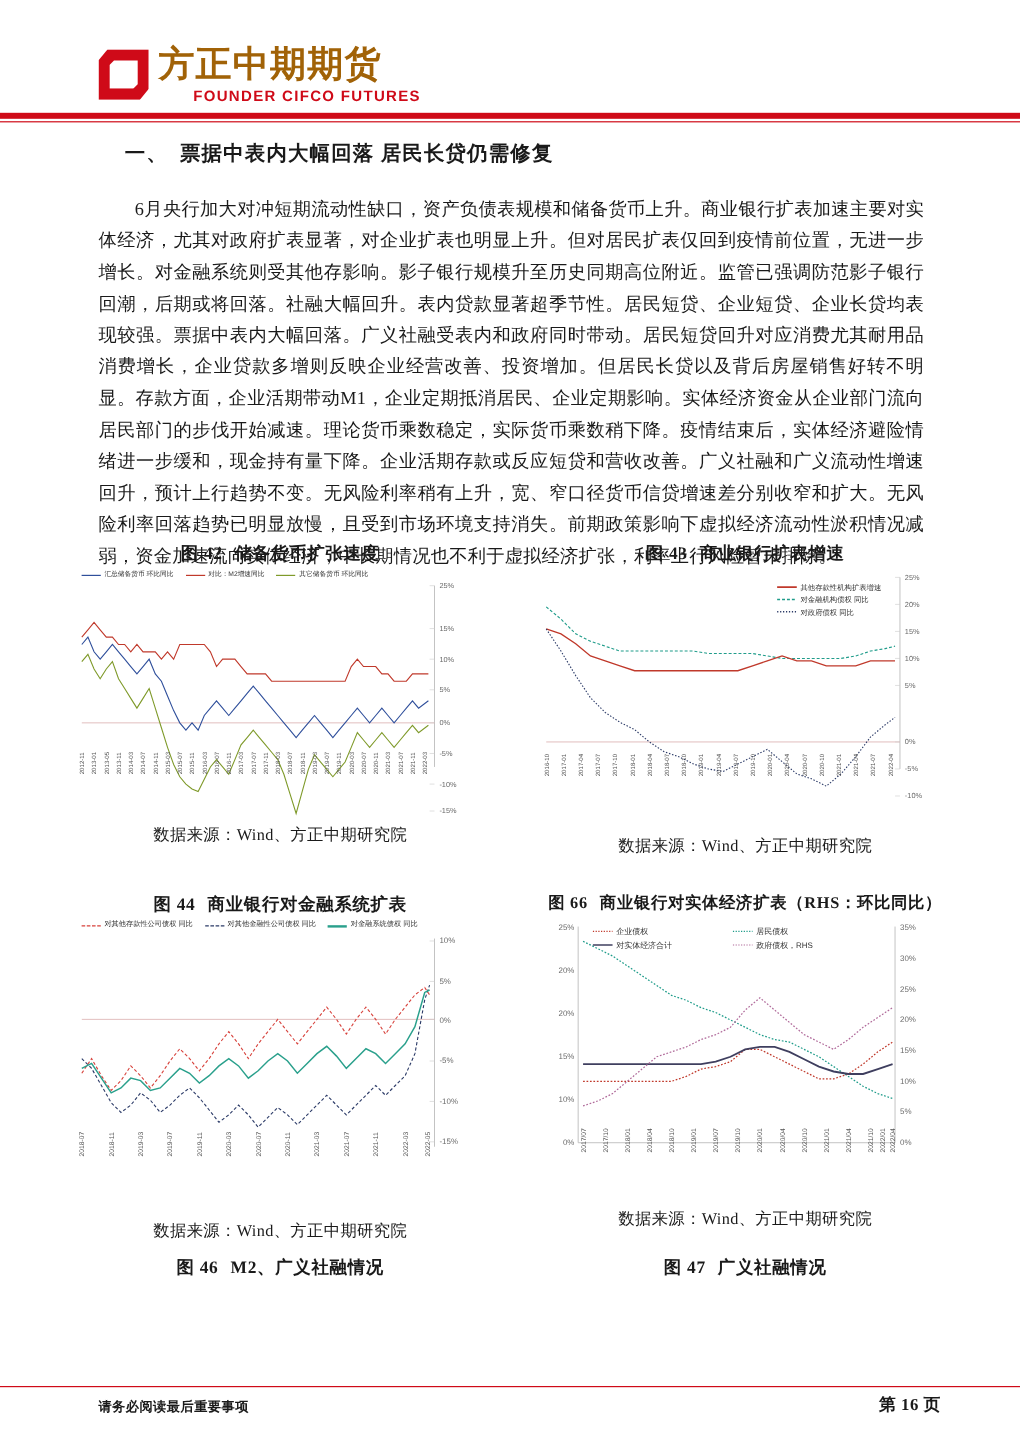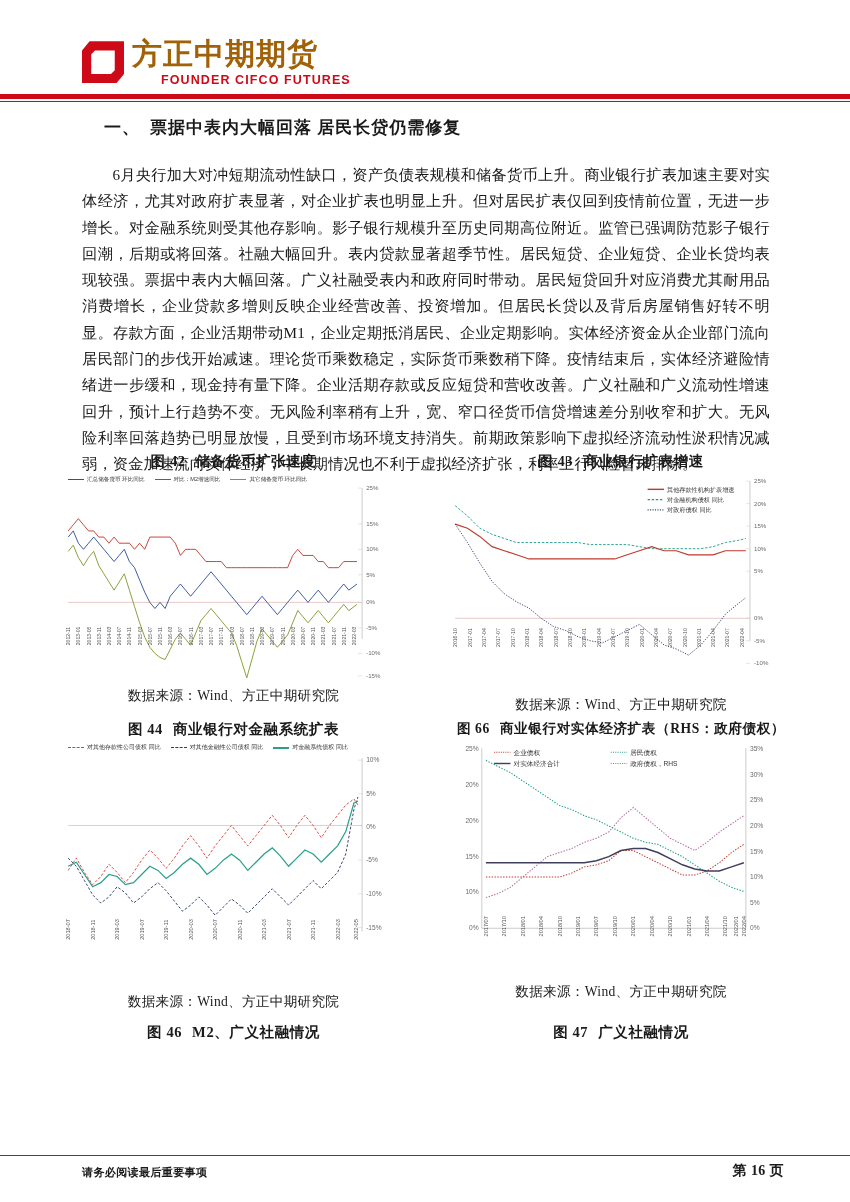--- a/index.html
+++ b/index.html
@@ -281,21 +281,21 @@
               <text transform="translate(276,168) rotate(-90)">2021-07</text>
               <text transform="translate(290,168) rotate(-90)">2022-04</text>
             </g>
           </svg>
         </div>
 
         <div class="fig-source">数据来源：Wind、方正中期研究院</div>
       </div>
     </div>
 
-    <div class="fig-row" style="margin-top:6px;">
+    <div class="fig-row" style="margin-top:30px;">
 
       <div class="fig-col left">
         <div class="fig-caption">
           <span class="lbl">图 44</span><span>商业银行对金融系统扩表</span>
         </div>
 
         <div class="legend" style="font-size:6px;">
           <div class="legend-item">
             <span class="legend-swatch" style="border-top-style:dashed;border-top-color:#d7403a"></span>
             <span>对其他存款性公司债权 同比</span>
@@ -352,21 +352,21 @@
               <text transform="translate(292,184) rotate(-90)">2022-05</text>
             </g>
           </svg>
         </div>
 
         <div class="fig-source">数据来源：Wind、方正中期研究院</div>
       </div>
 
       <div class="fig-col right">
         <div class="fig-caption wide">
-          <span class="lbl">图 66</span><span>商业银行对实体经济扩表（RHS：政府债权）</span>
+          <span class="lbl">图 66</span><span>商业银行对实体经济扩表（RHS：环比同比）</span>
         </div>
 
         <div class="chart-box">
           <svg viewBox="0 0 340 232" preserveAspectRatio="none">
 
             <g>
               <line x1="46" y1="10" x2="62" y2="10" stroke="#c0392b" stroke-width="1" stroke-dasharray="1,1.2"></line>
               <text x="65" y="12.3" font-family="Liberation Sans, sans-serif" font-size="6.5" fill="#333">企业债权</text>
               <line x1="160" y1="10" x2="176" y2="10" stroke="#1f9c8a" stroke-width="1" stroke-dasharray="1,1.2"></line>
               <text x="179" y="12.3" font-family="Liberation Sans, sans-serif" font-size="6.5" fill="#333">居民债权</text>

